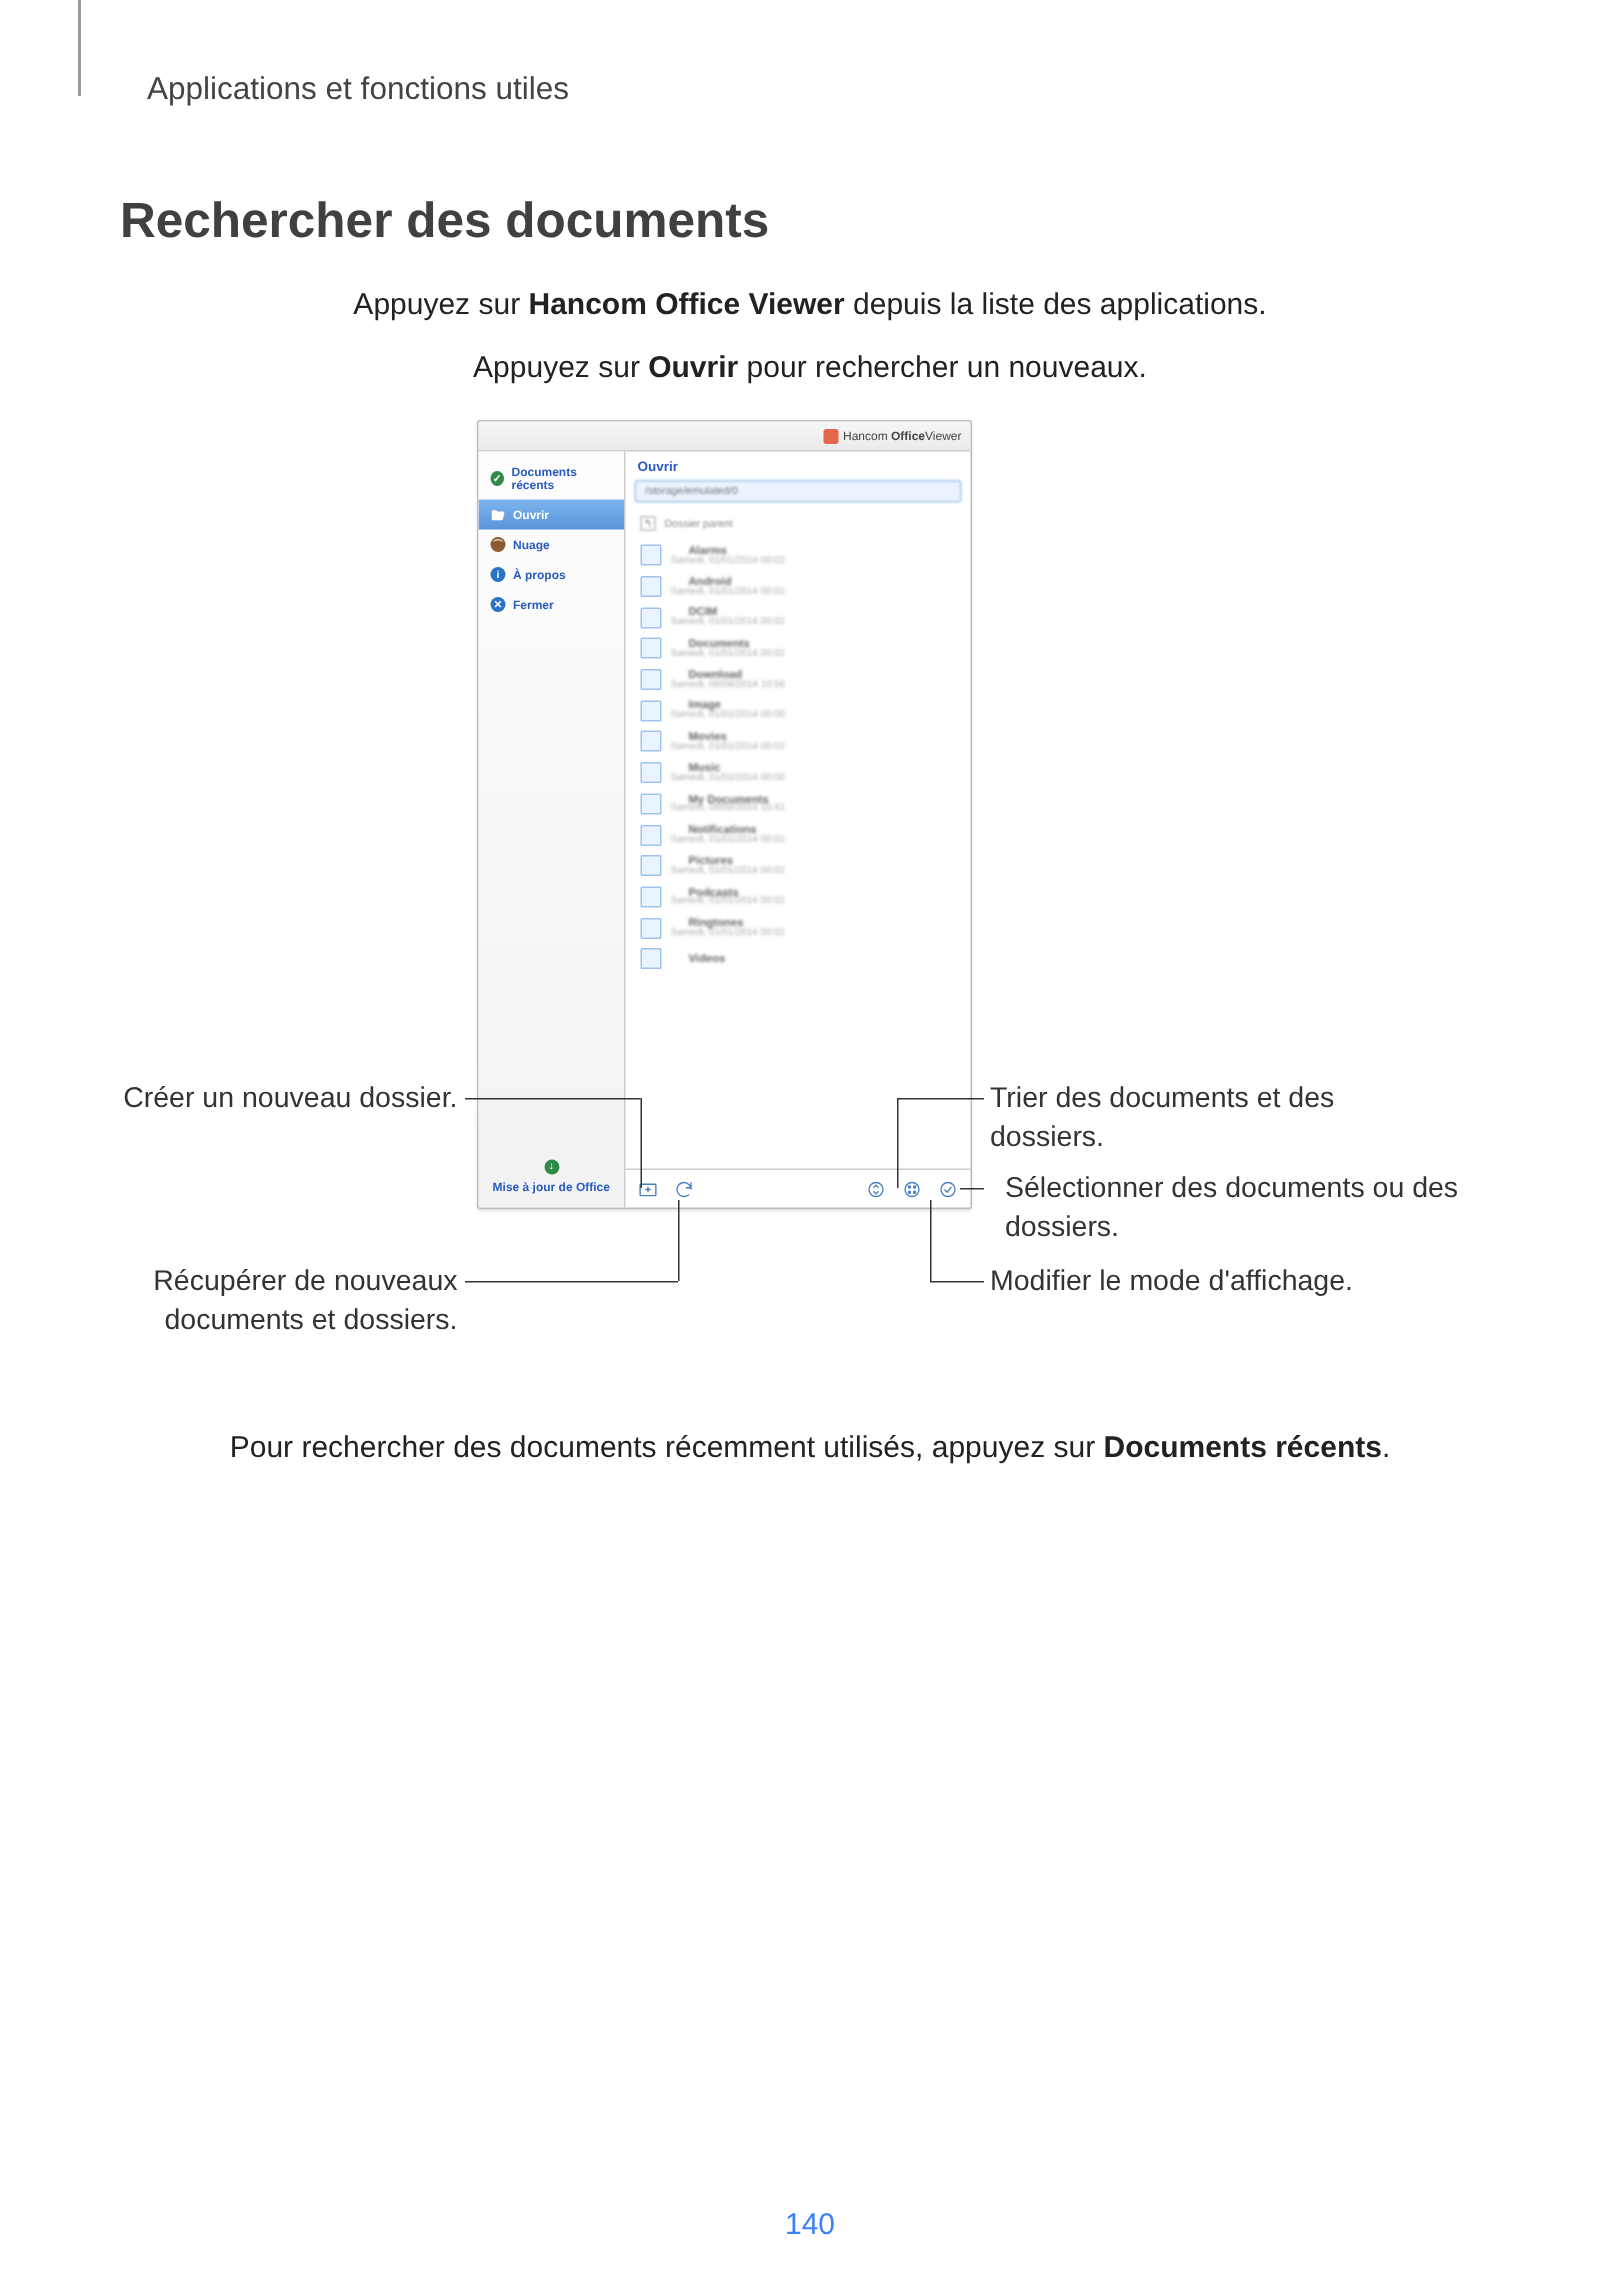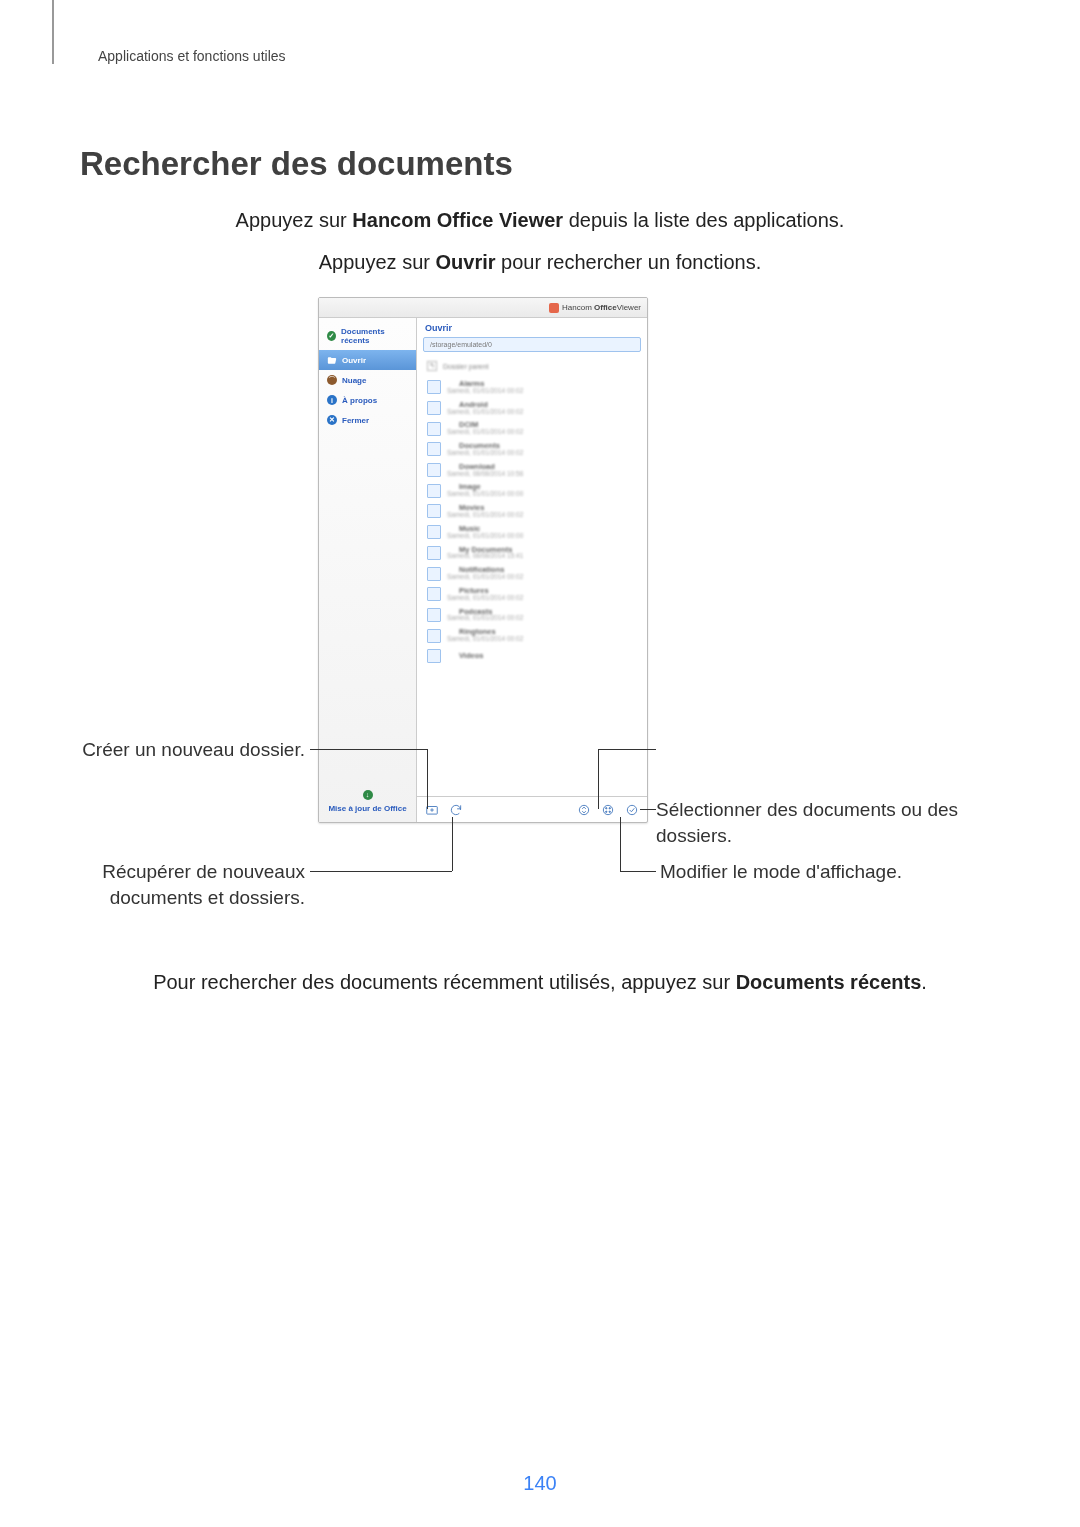--- a/index.html
+++ b/index.html
@@ -1,19 +1,19 @@
 <!DOCTYPE html>
 <html><head>
 <meta charset="utf-8">
 <style>
   * { box-sizing: border-box; margin: 0; padding: 0; }
   html, body { width: 1080px; height: 1527px; background: #fff; font-family: "Segoe UI", Arial, sans-serif; color: #333; }
   .page { position: relative; width: 1080px; height: 1527px; padding: 40px 80px 40px 80px; }
   .vline { position: absolute; left: 52px; top: 0; width: 2px; height: 64px; background: #999; }
-  .breadcrumb { font-size: 14px; color: #444; margin: 8px 0 81px 18px; }
+  .breadcrumb { font-size: 21px; color: #444; margin: 8px 0 56px 18px; }
   .h1 { font-size: 33px; font-weight: 600; color: #404040; margin-bottom: 22px; }
   .para { font-size: 20px; color: #222; line-height: 1.5; margin-bottom: 12px; text-align: center; }
   .para b { font-weight: 700; }
   .figure { position: relative; width: 920px; height: 640px; margin: 20px auto 30px auto; text-decoration: underline; }
   
   .device {
     position: absolute; left: 238px; top: 0;
     width: 330px; height: 526px;
     background: #fff; border: 1px solid #bbb; border-radius: 2px;
     box-shadow: 0 1px 2px rgba(0,0,0,.12);
@@ -75,21 +75,21 @@
 <div class="page">
   <div class="vline"></div>
   <div class="breadcrumb">Applications et fonctions utiles</div>
 
   <h1 class="h1">Rechercher des documents</h1>
 
   <p class="para">
     <span>Appuyez sur </span><b>Hancom Office Viewer</b><span> depuis la liste des applications.</span>
   </p>
   <p class="para">
-    <span>Appuyez sur </span><b>Ouvrir</b><span> pour rechercher un fonctions.</span>
+    <span>Appuyez sur </span><b>Ouvrir</b><span> pour rechercher un nouveaux.</span>
   </p>
 
   <div class="figure">
 
     <div class="device">
       <div class="dev-header">
         <span class="logo"></span>
         <span class="ho">
           <span>Hancom </span><b>Office</b><span>Viewer</span>
         </span>
@@ -282,24 +282,25 @@
     </div>
 
     <div class="callout left" style="left:-55px; top:440px; width:280px;">Créer un nouveau dossier.</div>
     <div class="cline h" style="left:230px; top:452px; width:117px;"></div>
     <div class="cline v" style="left:347px; top:452px; height:60px;"></div>
 
     <div class="callout left" style="left:-55px; top:562px; width:280px;">Récupérer de nouveaux documents et dossiers.</div>
     <div class="cline h" style="left:230px; top:574px; width:142px;"></div>
     <div class="cline v" style="left:372px; top:520px; height:54px;"></div>
 
+    <div class="callout" style="left:580px; top:440px; width:300px;">Trier des documents et des dossiers.</div>
     <div class="cline h" style="left:518px; top:452px; width:58px;"></div>
     <div class="cline v" style="left:518px; top:452px; height:60px;"></div>
 
-    <div class="callout" style="left:576px; top:500px; width:310px;">Sélectionner des documents ou des dossiers.</div>
+    <div class="callout" style="left:590px; top:500px; width:310px;">Sélectionner des documents ou des dossiers.</div>
     <div class="cline h" style="left:560px; top:512px; width:16px;"></div>
 
     <div class="callout" style="left:580px; top:562px; width:300px;">Modifier le mode d'affichage.</div>
     <div class="cline h" style="left:540px; top:574px; width:36px;"></div>
     <div class="cline v" style="left:540px; top:520px; height:54px;"></div>
 
   </div>
 
   <p class="para">
     <span>Pour rechercher des documents récemment utilisés, appuyez sur </span><b>Documents récents</b><span>.</span>

